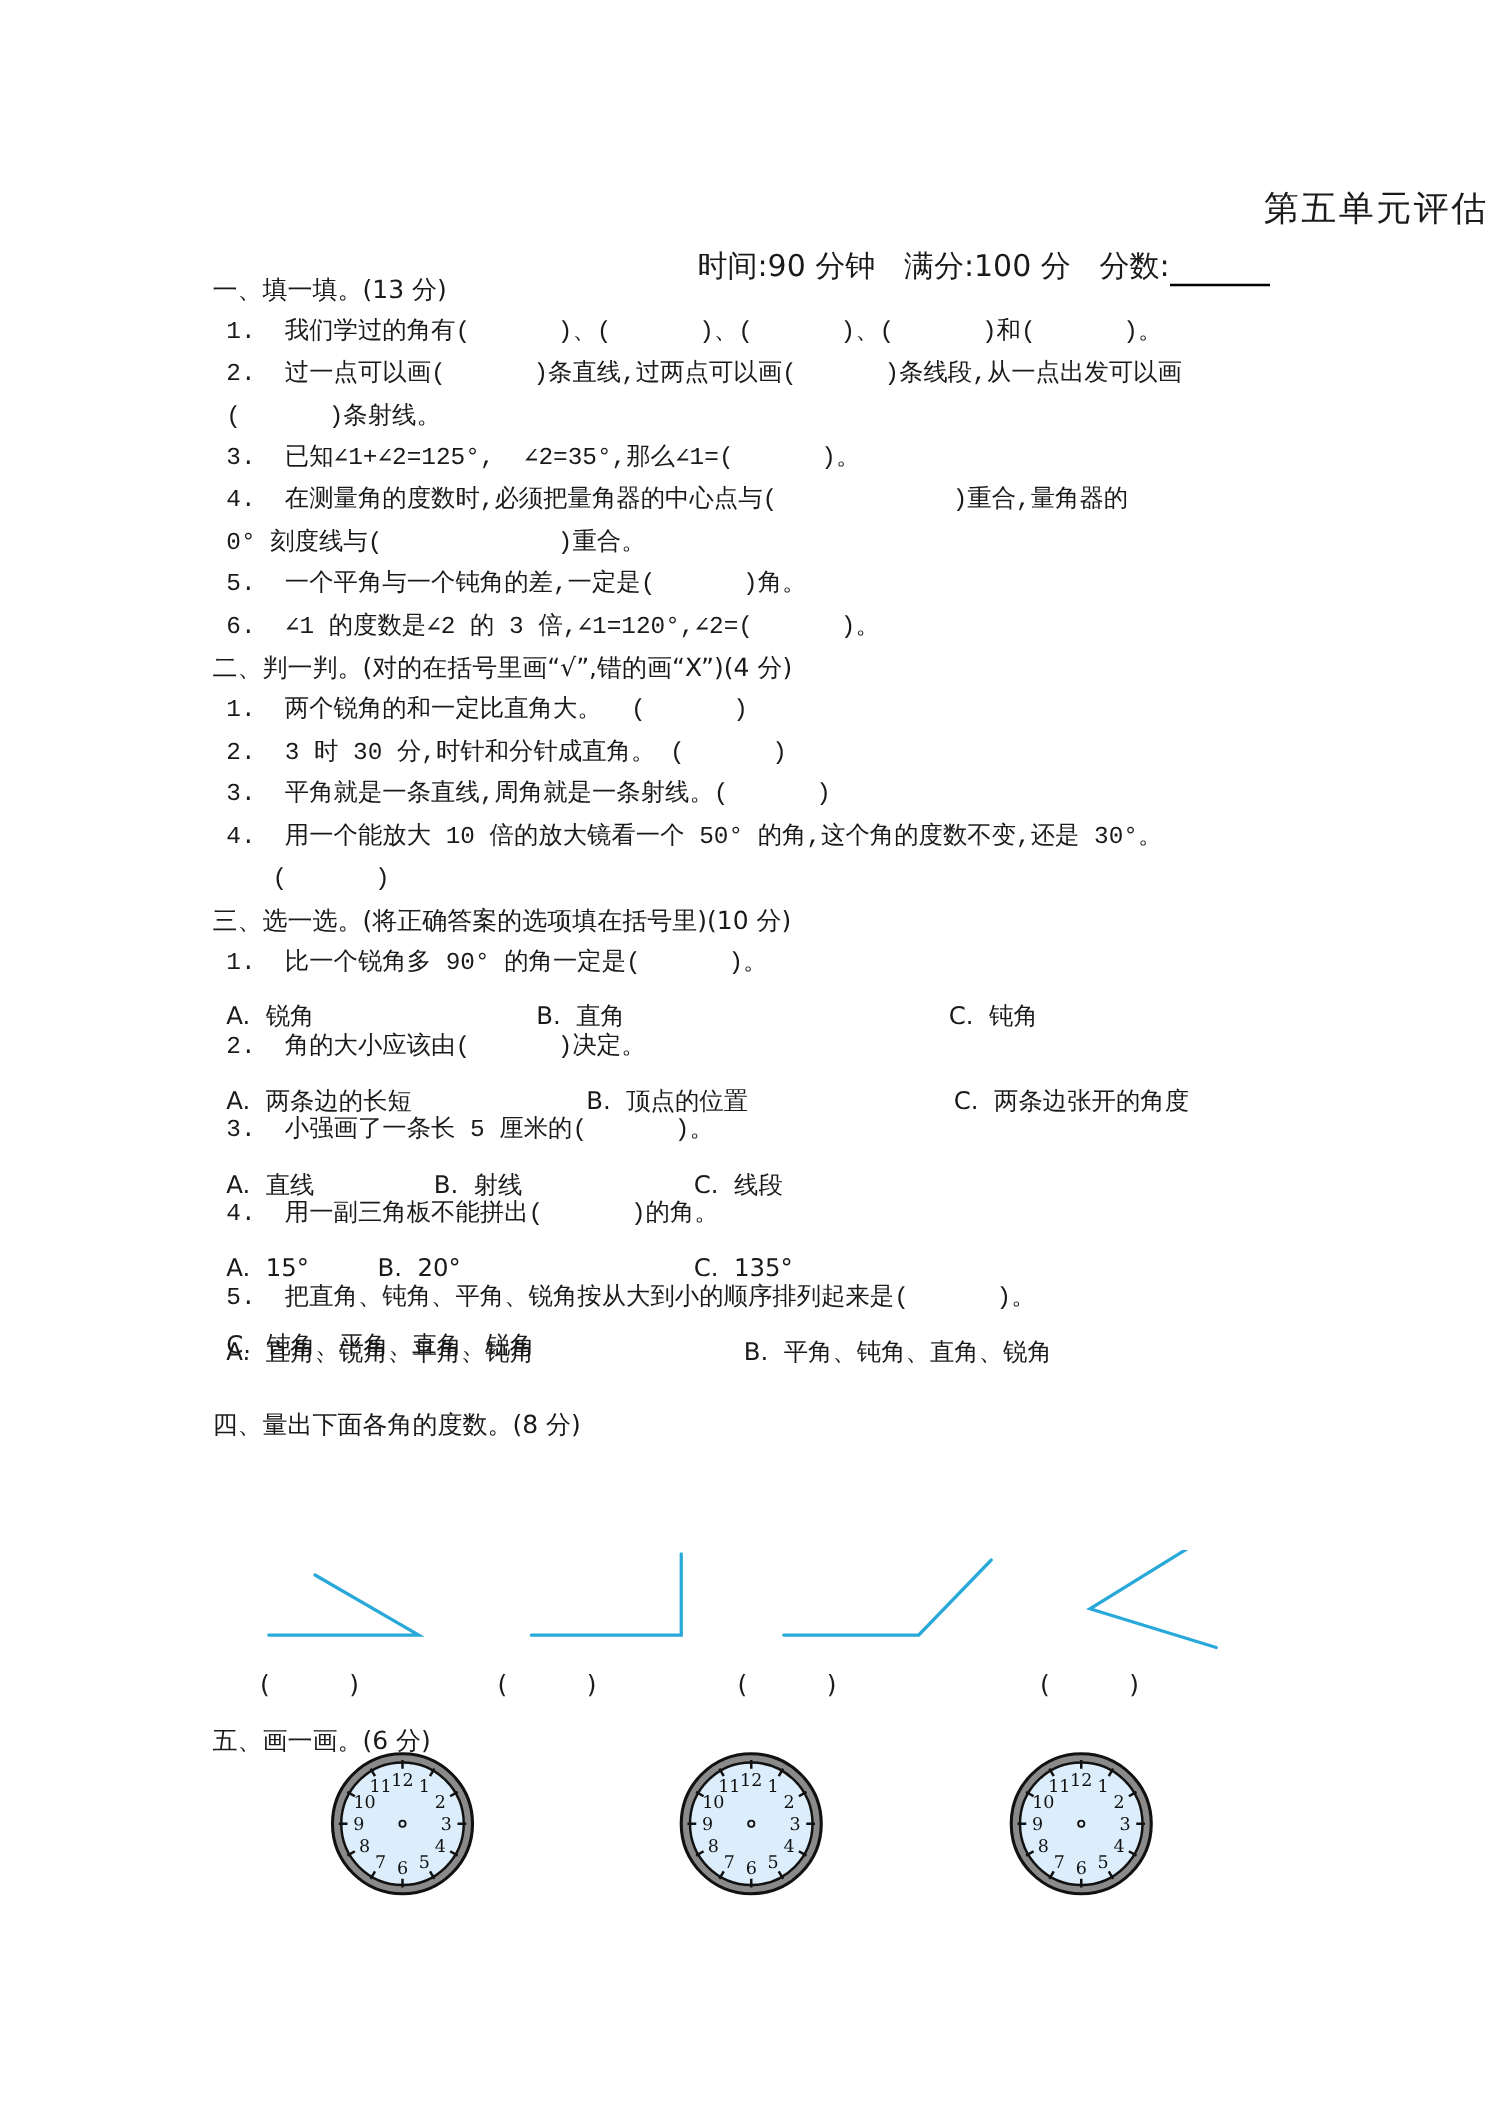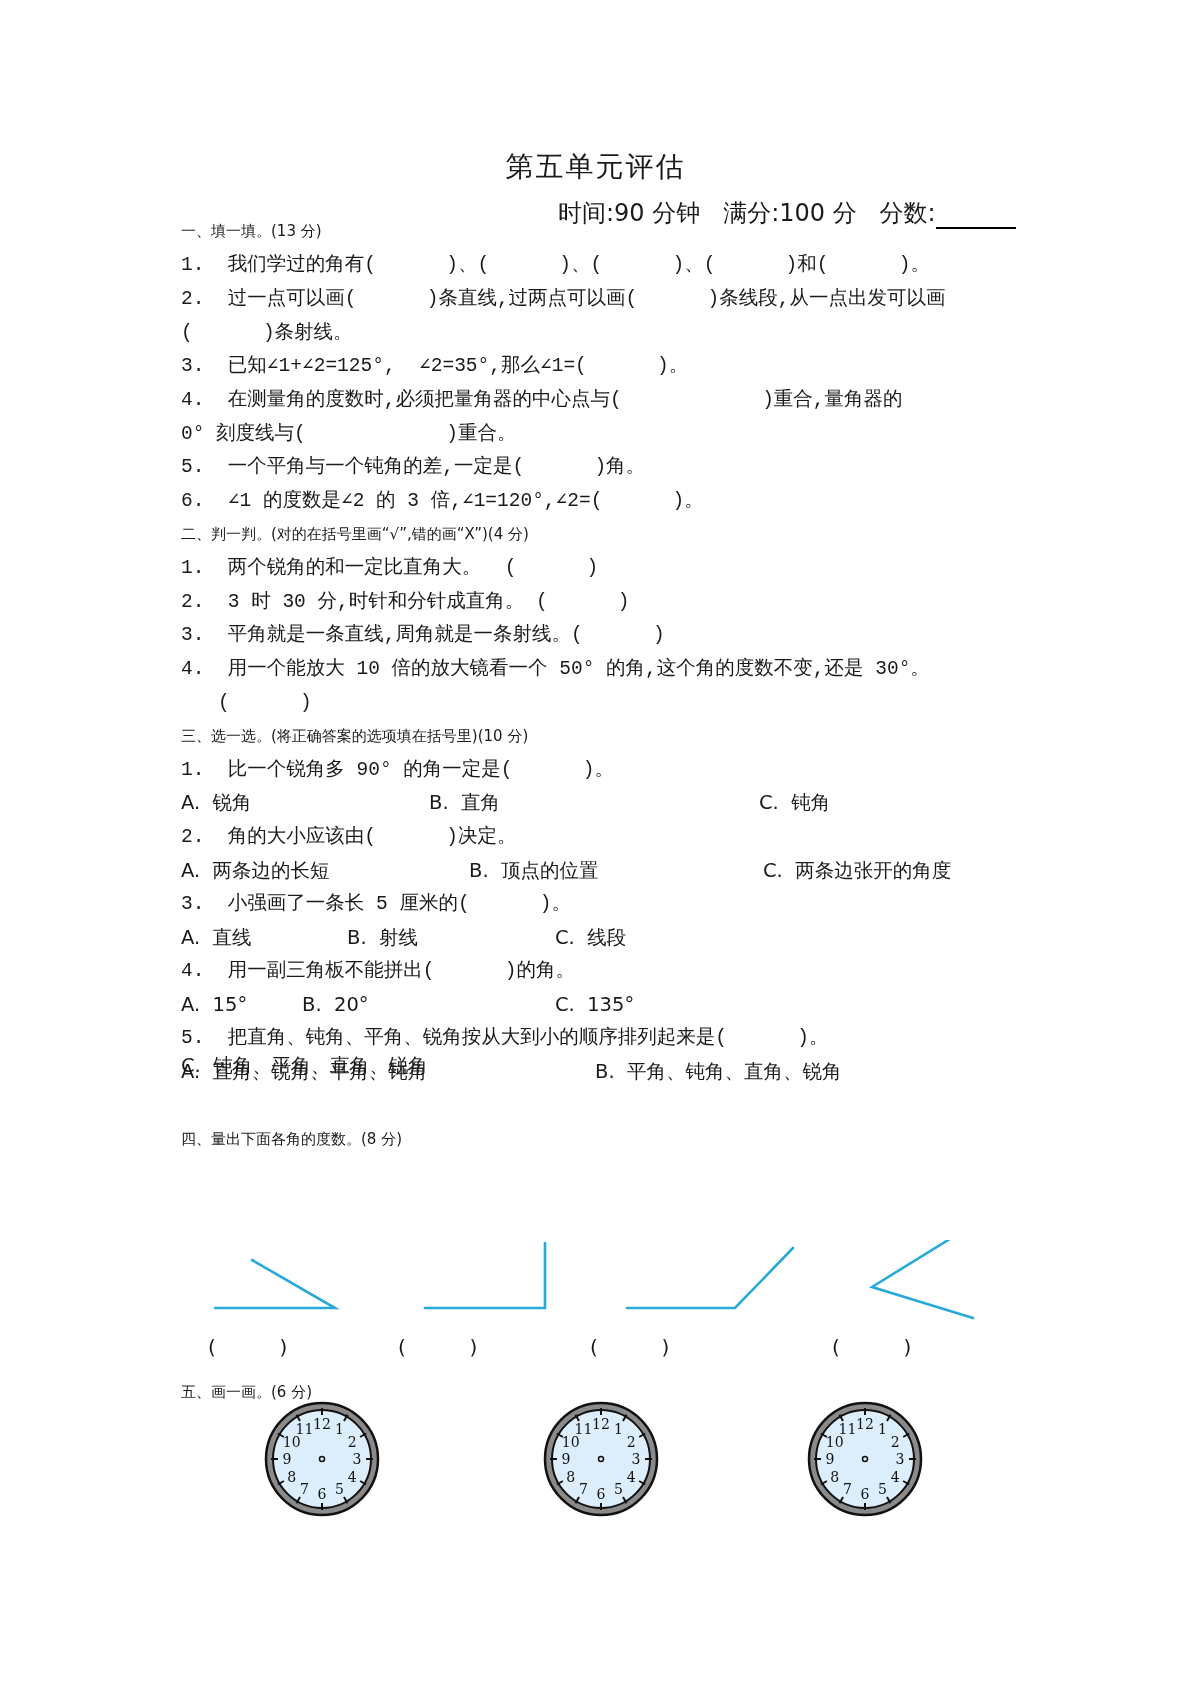--- a/index.html
+++ b/index.html
@@ -1,24 +1,24 @@
 <!DOCTYPE html>
 <html><head>
 <meta charset="utf-8">
 <style>
   html, body { margin: 0; padding: 0; background: #ffffff; }
   body { width: 1191px; height: 1684px; position: relative; overflow: hidden;
          font-family: "DejaVu Sans", "Liberation Sans", sans-serif; color: #1a1a1a; }
-  .title { position: absolute; left: 0; width: 1191px; top: 148px; text-align: center;
+  .title { position: absolute; left: 0; width: 1191px; top: 148px; text-align: right;
            font-size: 28px; letter-spacing: 2px; font-family: "DejaVu Serif", serif; }
   .meta { position: absolute; top: 197px; left: 558px; font-size: 24px; white-space: pre; }
   .meta .blank { display: inline-block; width: 80px; border-bottom: 2px solid #000; height: 18px; vertical-align: bottom; }
   .line { position: absolute; left: 181px; font-size: 19.5px; white-space: pre; line-height: 26px; font-family: Liberation Mono, monospace; }
-  .section { position: absolute; left: 181px; font-size: 15px; white-space: pre; line-height: 26px; }
-  .opt { position: absolute; font-size: 19.5px; white-space: pre; line-height: 26px; }
+  .section { position: absolute; left: 170px; font-size: 20px; white-space: pre; line-height: 26px; }
+  .opt { position: absolute; font-size: 19.5px; white-space: pre; line-height: 26px; margin-top: 10px; }
   .angles { position: absolute; left: 0; top: 1240px; width: 1191px; height: 100px; }
   .ans { position: absolute; top: 1335px; font-size: 20px; white-space: pre; }
   .clock { position: absolute; top: 1400px; width: 118px; height: 118px; }
 </style>
 </head>
 <body>
 
 <div class="title">第五单元评估</div>
 <div class="meta"><span>时间:90 分钟   满分:100 分   分数:</span><span class="blank"></span></div>
 

